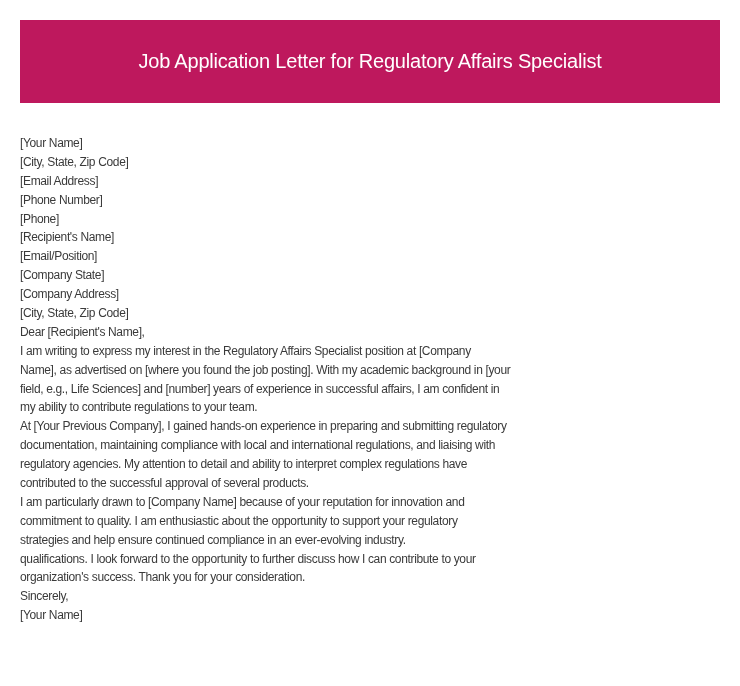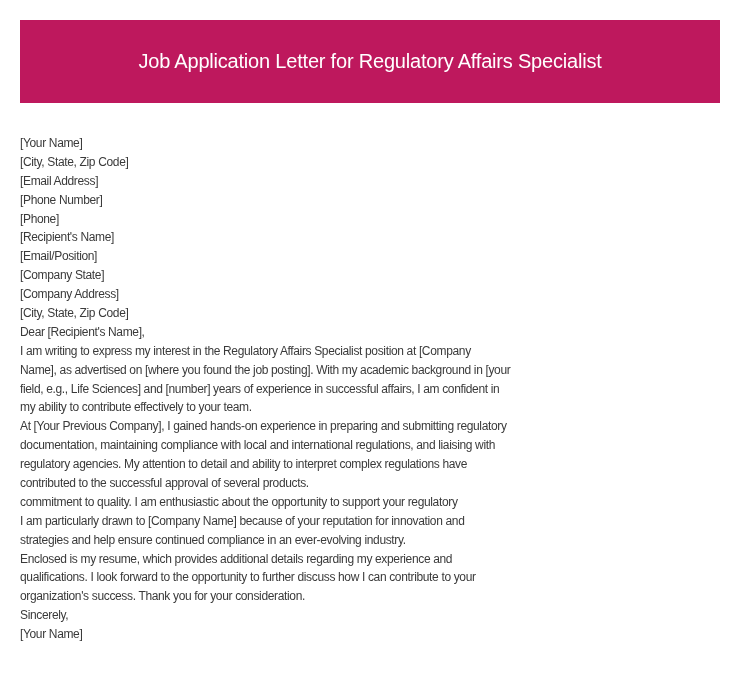--- a/index.html
+++ b/index.html
@@ -40,33 +40,32 @@
     <span class="line">[Company State]</span>
     <span class="line">[Company Address]</span>
     <span class="line">[City, State, Zip Code]</span>
   </div>
   <span class="line">Dear [Recipient's Name],</span>
 
   <div>
     <span class="line">I am writing to express my interest in the Regulatory Affairs Specialist position at [Company</span>
     <span class="line">Name], as advertised on [where you found the job posting]. With my academic background in [your</span>
     <span class="line">field, e.g., Life Sciences] and [number] years of experience in successful affairs, I am confident in</span>
-    <span class="line">my ability to contribute effectively to your team.</span>
+    <span class="line">my ability to contribute regulations to your team.</span>
   </div>
   <div>
     <span class="line">At [Your Previous Company], I gained hands-on experience in preparing and submitting regulatory</span>
     <span class="line">documentation, maintaining compliance with local and international regulations, and liaising with</span>
     <span class="line">regulatory agencies. My attention to detail and ability to interpret complex regulations have</span>
     <span class="line">contributed to the successful approval of several products.</span>
   </div>
   <div>
+    <span class="line">I am particularly drawn to [Company Name] because of your reputation for innovation and</span>
     <span class="line">commitment to quality. I am enthusiastic about the opportunity to support your regulatory</span>
-    <span class="line">I am particularly drawn to [Company Name] because of your reputation for innovation and</span>
     <span class="line">strategies and help ensure continued compliance in an ever-evolving industry.</span>
   </div>
   <div>
-    <span class="line">Enclosed is my resume, which provides additional details regarding my experience and</span>
     <span class="line">qualifications. I look forward to the opportunity to further discuss how I can contribute to your</span>
     <span class="line">organization's success. Thank you for your consideration.</span>
   </div>
   <span class="line">Sincerely,</span>
   <span class="line">[Your Name]</span>
 </div>
 
 </body></html>

